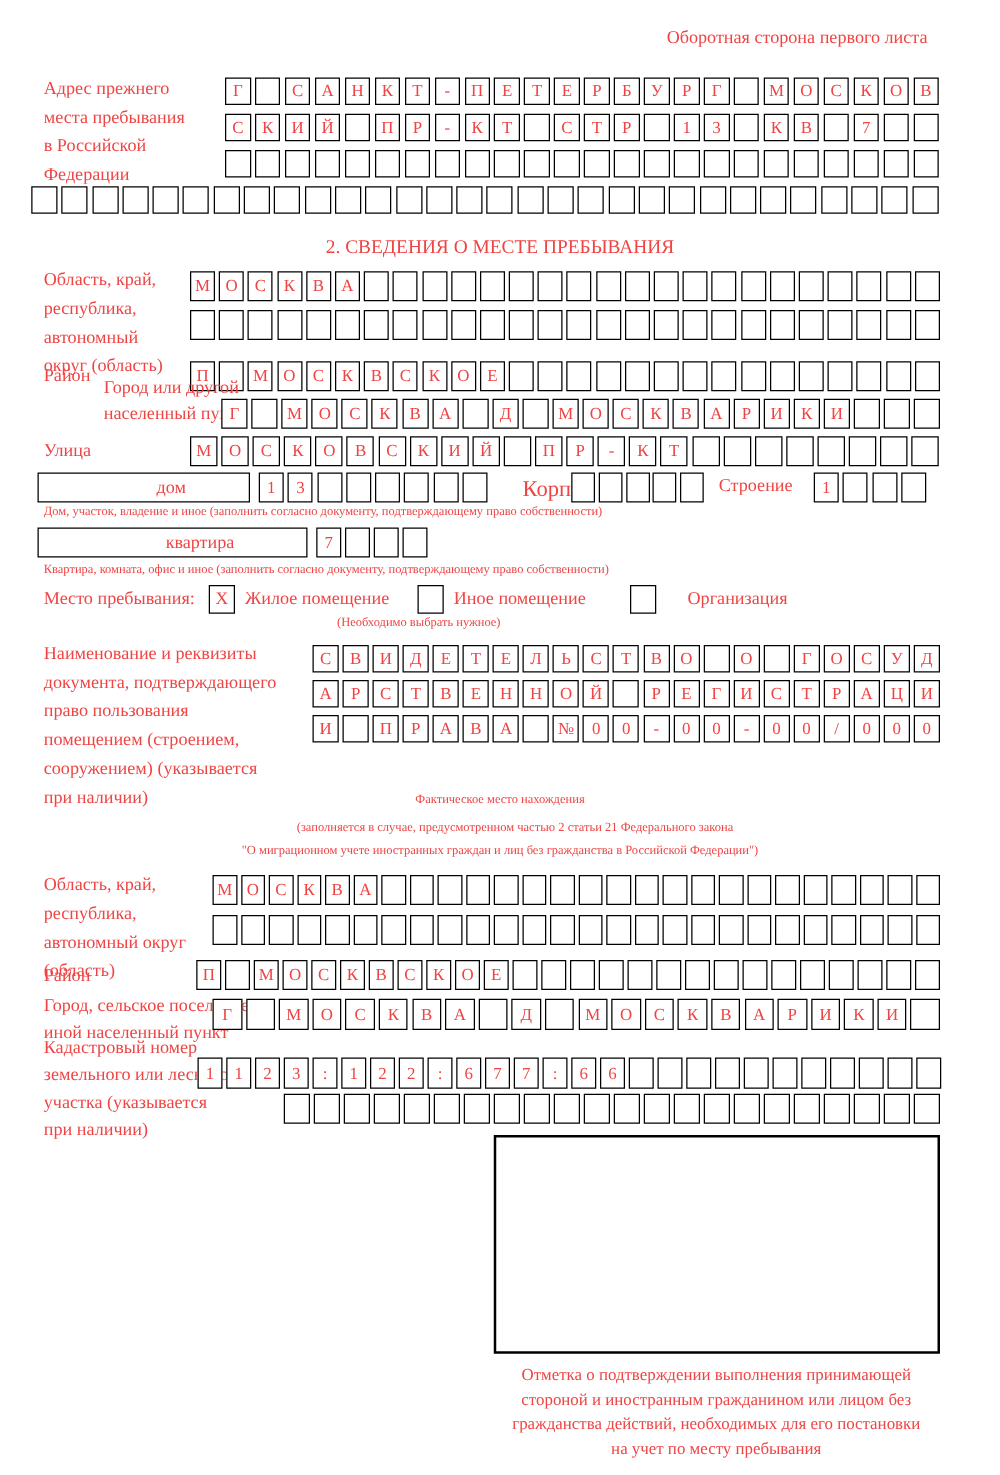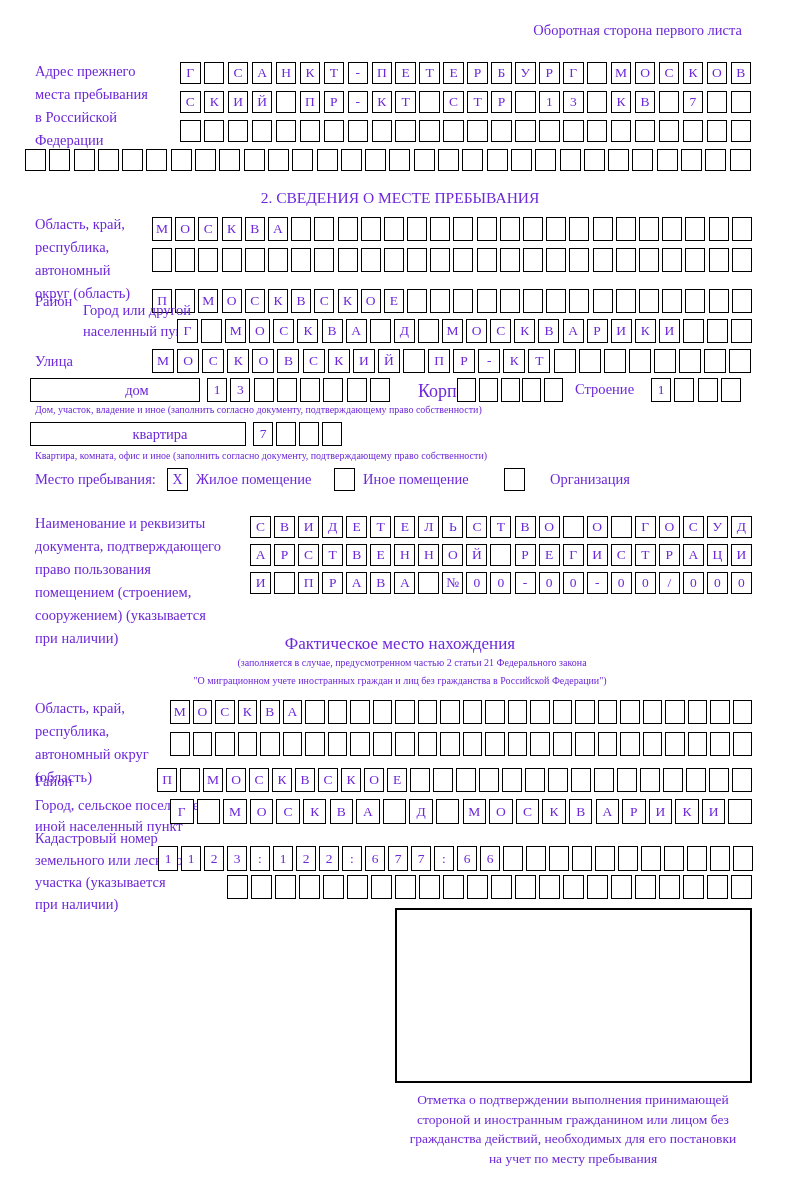--- a/index.html
+++ b/index.html
@@ -1,18 +1,18 @@
 <!DOCTYPE html>
 <html><head>
 <meta charset="utf-8">
 <style>
   html,body{margin:0;padding:0;background:#ffffff;}
   .sheet{
     position:relative;width:800px;height:1180px;background:#fff;
-    font-family:"Liberation Serif","DejaVu Serif",serif;color:#6d28d9;overflow:hidden;
+    font-family:"Liberation Serif","DejaVu Serif",serif;color:#ef4444;overflow:hidden;
   }
   .abs{position:absolute;}
   .label{font-size:14.5px;line-height:23px;white-space:pre-line;}
   .label.tight{line-height:21px;}
   .label.cad{line-height:22px;}
   .caption{font-size:12.5px;}
   .cap13{font-size:10px;}
   .title{font-weight:normal;font-size:15.5px;text-align:center;left:0;width:100%;}
   .center{text-align:center;left:0;width:100%;}
   .boxrow{position:absolute;display:flex;gap:var(--g,3px);}
@@ -343,20 +343,21 @@
     </div>
   <div class="abs cap13" style="left:35px;top:450px;">Квартира, комната, офис и иное (заполнить согласно документу, подтверждающему право собственности)</div>
 
   <div class="abs" style="left:35px;top:471px;font-size:14.5px;">Место пребывания:</div>
   <div class="chk" style="left:167px;top:468px;">X</div>
   <div class="abs" style="left:196px;top:471px;font-size:14.5px;">Жилое помещение</div>
   <div class="chk" style="left:334px;top:468px;"></div>
   <div class="abs" style="left:363px;top:471px;font-size:14.5px;">Иное помещение</div>
   <div class="chk" style="left:504px;top:468px;"></div>
   <div class="abs" style="left:550px;top:471px;font-size:14.5px;">Организация</div>
+  <div class="abs cap13" style="left:155px;top:493px;width:360px;text-align:center;">(Необходимо выбрать нужное)</div>
 
   <div class="abs label" style="left:35px;top:512px;">Наименование и реквизиты
 документа, подтверждающего
 право пользования
 помещением (строением,
 сооружением) (указывается
 при наличии)</div>
   <div class="boxrow" style="left:250px;top:516px;--w:21px;--g:3.05px;--h:22px;">
       <span class="cb">С</span>
       <span class="cb">В</span>
@@ -420,21 +421,21 @@
       <span class="cb">0</span>
       <span class="cb">-</span>
       <span class="cb">0</span>
       <span class="cb">0</span>
       <span class="cb">/</span>
       <span class="cb">0</span>
       <span class="cb">0</span>
       <span class="cb">0</span>
     </div>
 
-  <div class="abs title" style="top:634px;font-size:17px;">Фактическое место нахождения</div>
+  <div class="abs title" style="top:634px;font-size:10px;">Фактическое место нахождения</div>
   <div class="abs cap13 center" style="top:657px;padding-left:12px;">(заполняется в случае, предусмотренном частью 2 статьи 21 Федерального закона</div>
   <div class="abs cap13 center" style="top:675px;">"О миграционном учете иностранных граждан и лиц без гражданства в Российской Федерации")</div>
 
   <div class="abs label" style="left:35px;top:697px;">Область, край,
 республика,
 автономный округ
 (область)</div>
   <div class="boxrow" style="left:170px;top:700px;--w:19.5px;--g:3px;--h:24px;">
       <span class="cb">М</span>
       <span class="cb">О</span>

